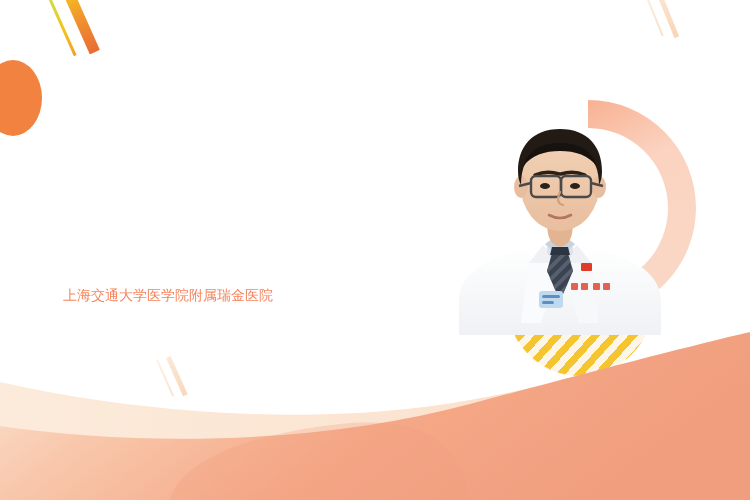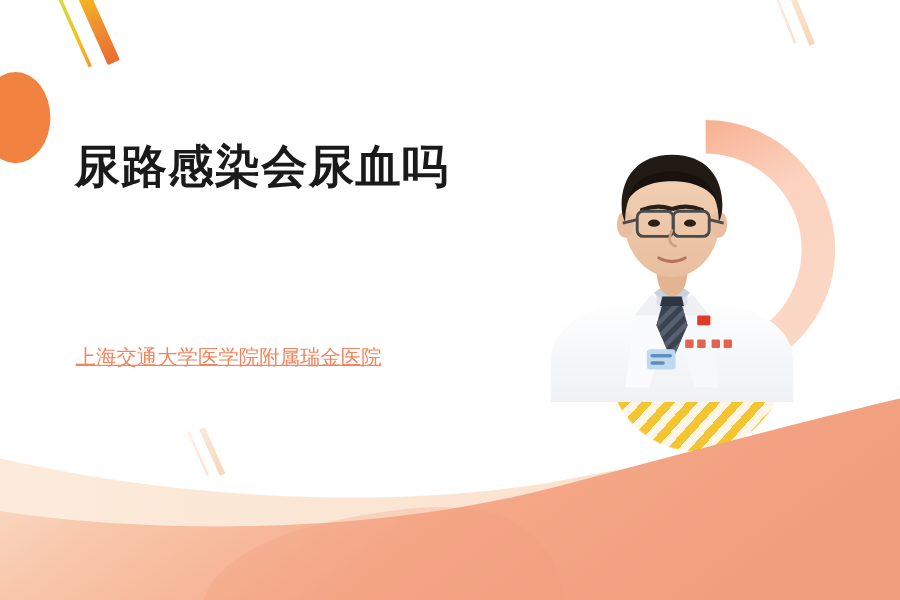--- a/index.html
+++ b/index.html
@@ -127,25 +127,24 @@
     color: #F15A38;
     margin-right: 10px;
   }
   .byline .doc-rank {
     font-weight: 700;
     color: #F47E52;
   }
   .affil {
     position: absolute;
     left: 63px; top: 286px;
-    font-size: 17px;
+    font-size: 14px;
     line-height: 1.42;
     color: #F5845C;
     white-space: nowrap;
-    text-decoration: underline;
   }
 </style>
 </head>
 <body>
 
 <div id="card">
 
   <div class="deco circle-left"></div>
 
   <div class="deco" style="left:0;top:0;width:200px;height:90px;">
@@ -281,20 +280,19 @@
           <stop offset="62%" stop-color="#F5A887"></stop>
           <stop offset="100%" stop-color="#F09E7E"></stop>
         </linearGradient>
       </defs>
       <path d="M0,52 C150,86 330,96 470,70 C590,48 680,24 750,8 L750,170 L0,170 Z" fill="url(#waveLight)"></path>
       <path d="M0,96 C150,118 330,112 470,74 C590,42 690,16 750,2 L750,170 L0,170 Z" fill="url(#waveCoral)"></path>
       <path d="M170,170 C180,130 250,104 340,94 C420,86 460,110 470,170 Z" fill="#F09E7E" opacity=".28"></path>
     </svg>
   </div>
 
-  <div class="title">尿路感染会尿血吗</div>
 
 
   <div class="affil">
     <div>上海交通大学医学院附属瑞金医院</div>
   </div>
 
 </div>
 
 </body></html>

